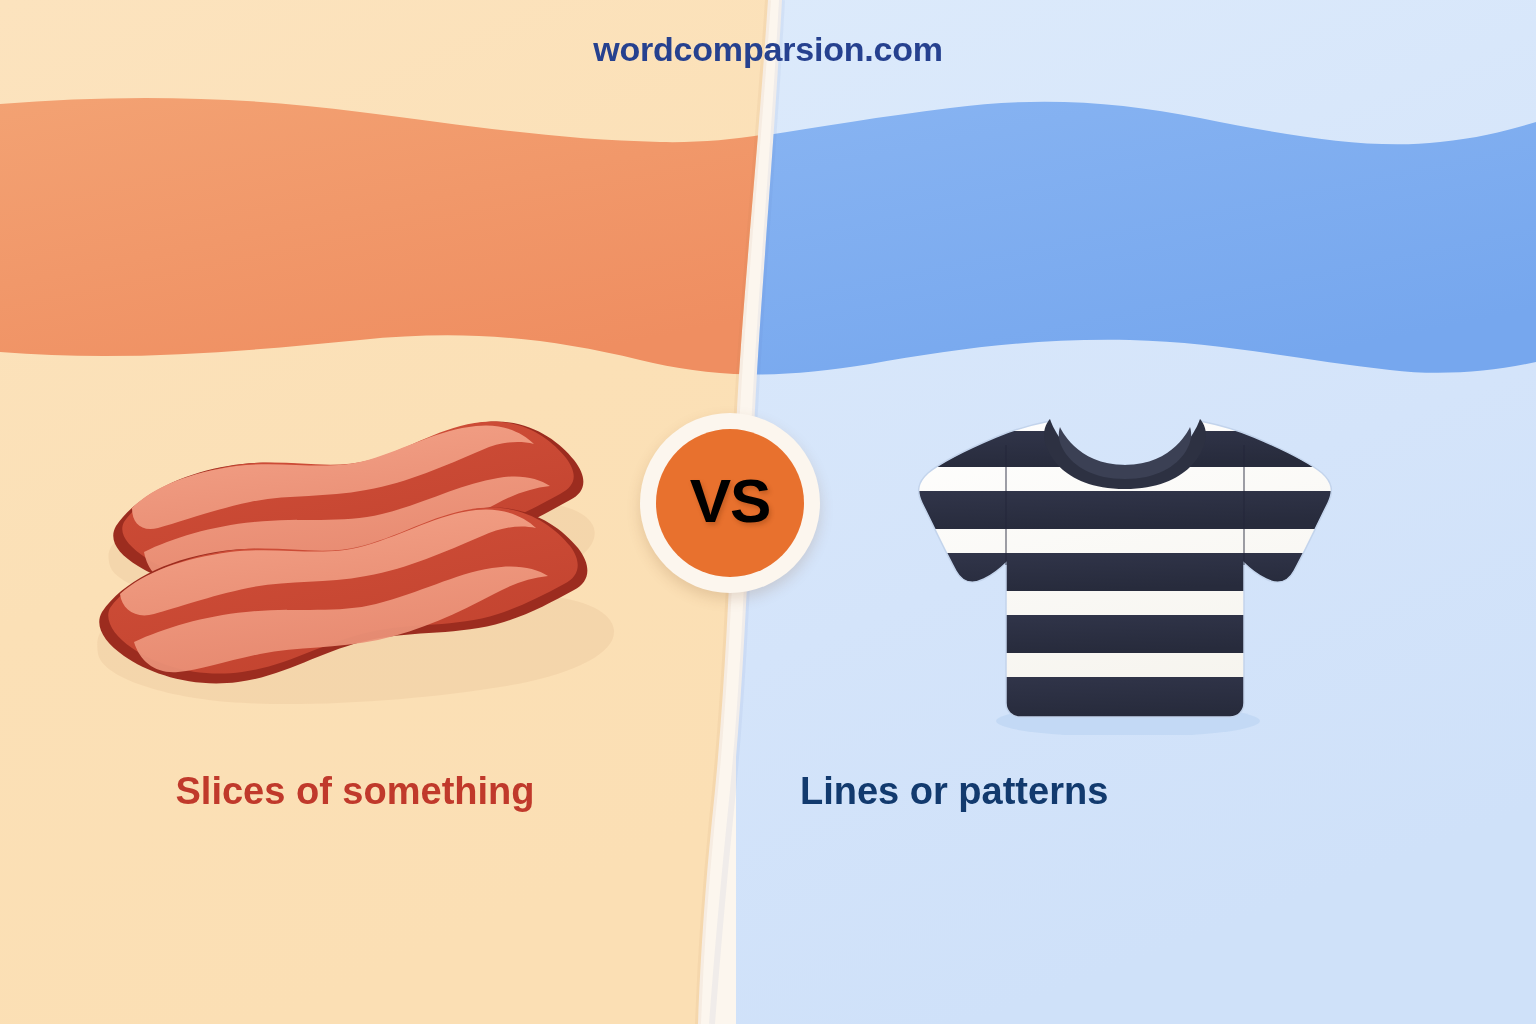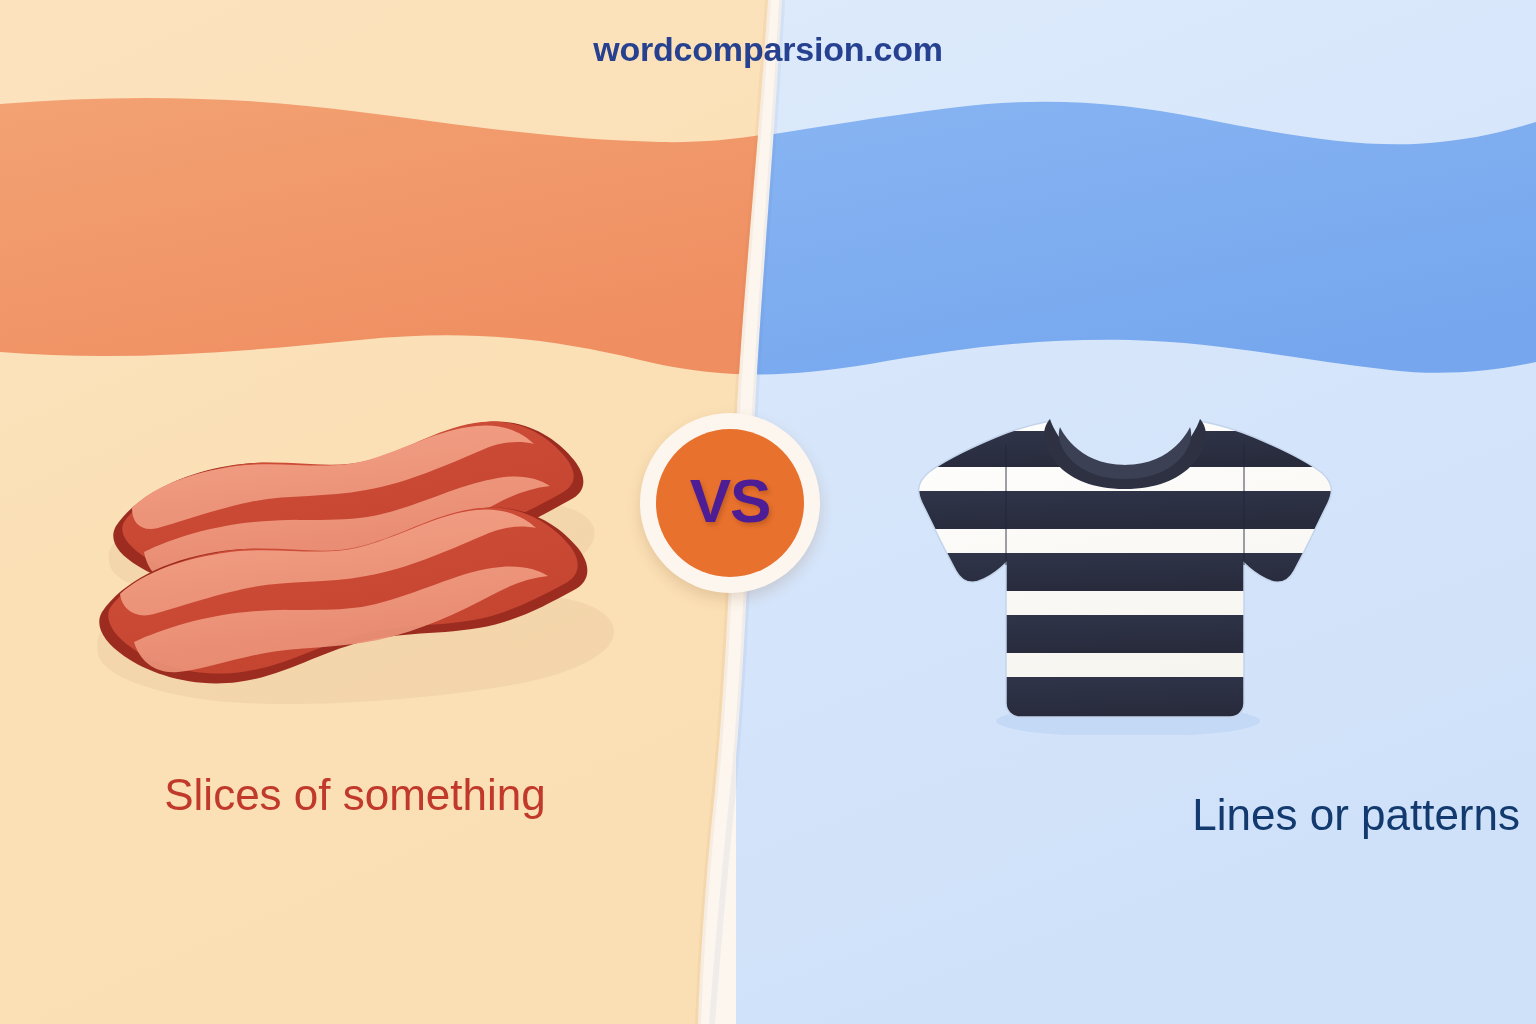--- a/index.html
+++ b/index.html
@@ -51,53 +51,52 @@
   }
   .word.right{
     top:168px; left:790px; width:746px; text-align:center;
     text-shadow: 3px 5px 7px rgba(40,70,130,0.22);
   }
 
   
   .caption{
     position:absolute;
     z-index:30;
-    font-size:44px;
-    font-weight:normal;
+    font-size:38px;
+    font-weight:bold;
     white-space:nowrap;
   }
   .caption.left{
     top:770px; left:0; width:710px; text-align:center;
     color:#C0392B;
   }
   .caption.right{
-    top:770px; left:800px; width:720px; text-align:right;
+    top:770px; left:800px; width:720px; text-align:left;
     color:#123A6E;
-    margin-top:20px;
   }
 
   
   .vs-badge{
     position:absolute;
     left:640px; top:413px;
     width:180px; height:180px;
     border-radius:50%;
     background:#FCF6EE;
     z-index:35;
     display:flex; align-items:center; justify-content:center;
     box-shadow:0 6px 14px rgba(130,80,40,0.18);
   }
   .vs-inner{
     width:148px; height:148px;
     border-radius:50%;
     background:#E8712E;
     display:flex; align-items:center; justify-content:center;
   }
   .vs-text{
-    font-size:62px; font-weight:bold; color:#4c1d95;
+    font-size:62px; font-weight:bold; color:#000000;
     letter-spacing:-1px;
     text-shadow:2px 3px 4px rgba(120,50,10,0.30);
     line-height:1;
     padding-bottom:4px;
   }
 
   
   .illus{ position:absolute; z-index:25; }
   .illus-bacon{ left:88px; top:400px; width:540px; height:320px; }
   .illus-shirt{ left:900px; top:405px; width:450px; height:330px; }

